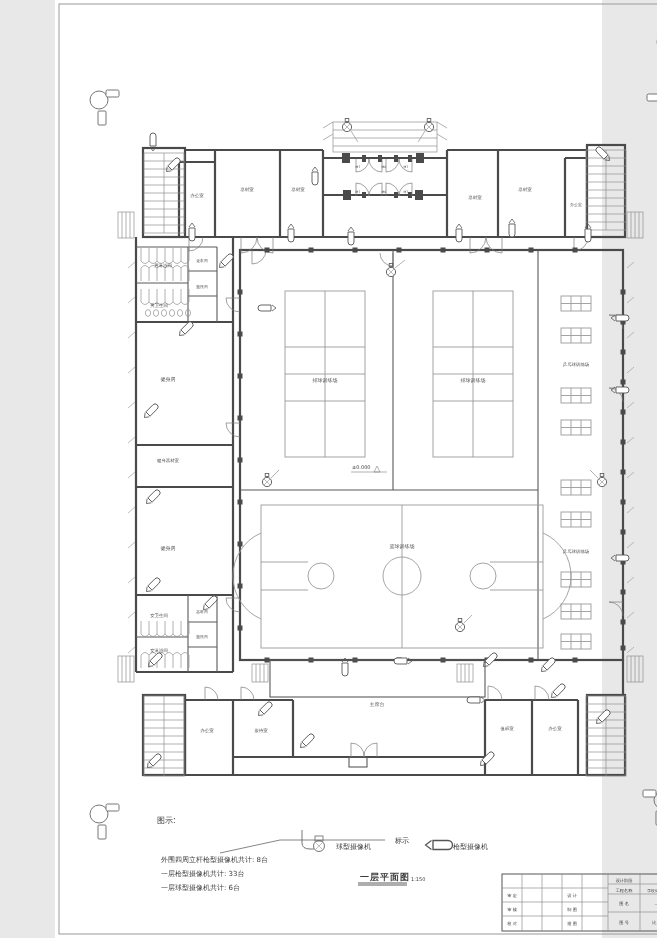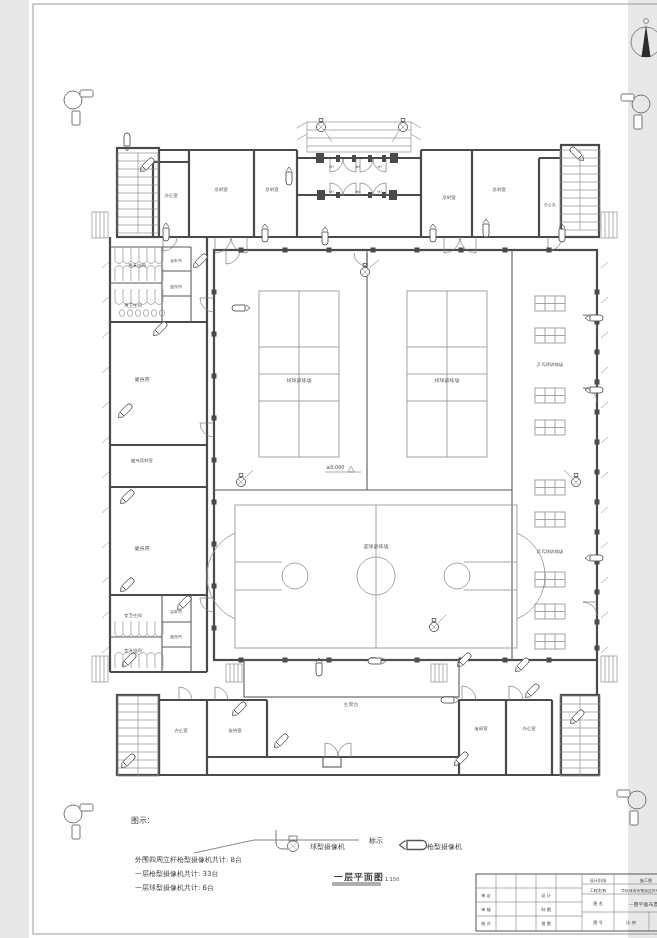--- a/index.html
+++ b/index.html
@@ -1,16 +1,16 @@
 <!DOCTYPE html>
 <html><head>
 <meta charset="utf-8">
 <style>
   html,body{margin:0;padding:0;background:#e8e8e8;}
-  .sheet{width:599px;height:938px;background:#ffffff;position:relative;margin:0 auto;
+  .sheet{width:547px;height:938px;background:#ffffff;position:relative;margin:0 auto;
          font-family:"DejaVu Sans",sans-serif;}
   svg{display:block;}
   text{font-family:"DejaVu Sans",sans-serif;fill:#3c3c3c;}
   .lbl{fill:#4a4a4a;}
   .w{stroke:#4a4a4a;stroke-width:2.2;fill:none;}
   .w1{stroke:#5a5a5a;stroke-width:1.1;fill:none;}
   .thin{stroke:#909090;stroke-width:0.7;fill:none;}
   .court{stroke:#9a9a9a;stroke-width:0.9;fill:none;}
   .door{stroke:#7a7a7a;stroke-width:0.7;fill:none;}
   .cam{stroke:#555;stroke-width:0.9;fill:#fff;}

